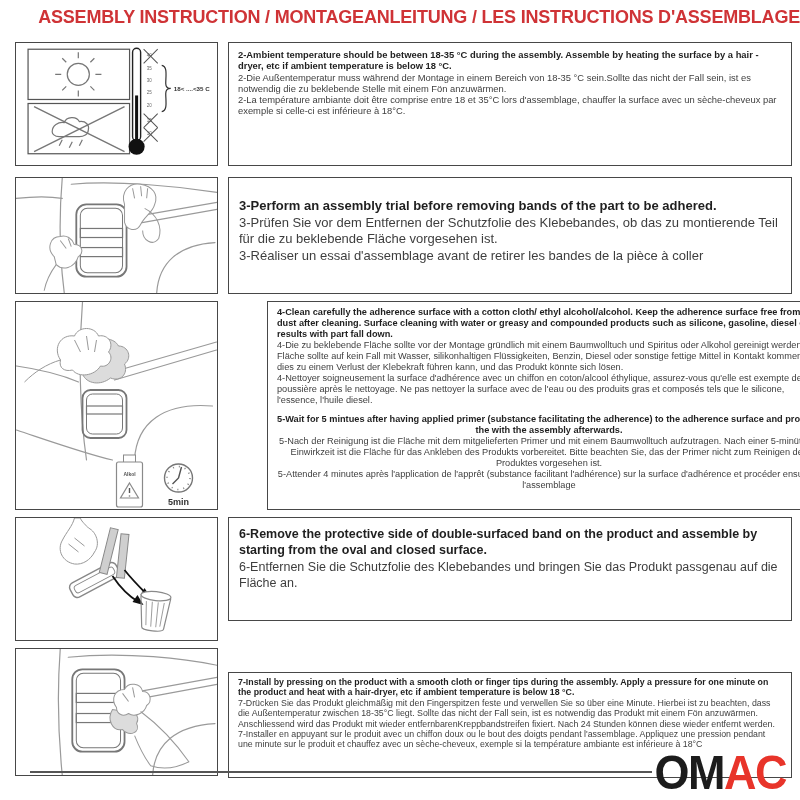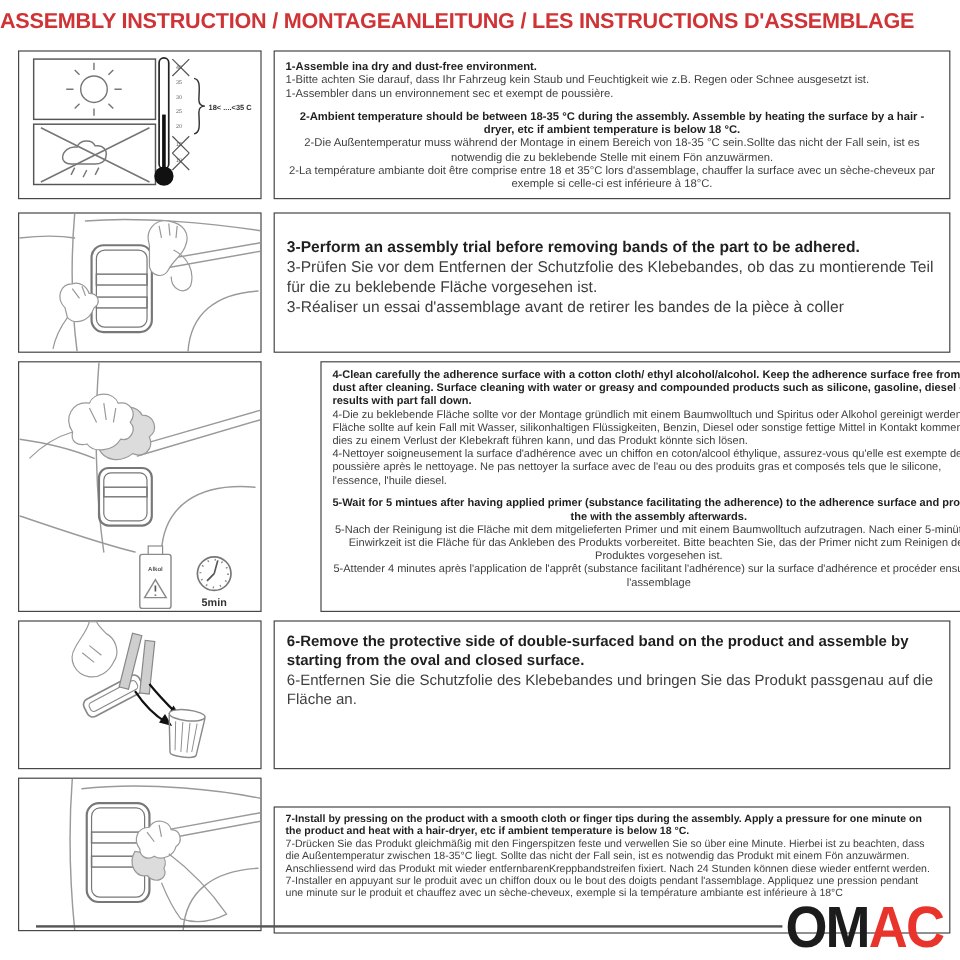--- a/index.html
+++ b/index.html
@@ -1,18 +1,18 @@
 <!DOCTYPE html>
 <html><head>
 <meta charset="utf-8">
 <style>
   html,body{margin:0;padding:0;background:#fff;}
   .page{position:relative;width:800px;height:800px;background:#fff;overflow:hidden;
         font-family:"Liberation Sans",sans-serif;}
-  .hdr{position:absolute;top:7px;left:0;width:100%;text-align:left;
+  .hdr{position:absolute;top:7px;left:0;width:100%;text-align:right;
        font-weight:bold;font-size:18px;letter-spacing:-0.2px;color:#cf3336;}
   .box{position:absolute;border:1.5px solid #474747;background:#fff;
        box-sizing:border-box;overflow:hidden;}
   .txt{color:#3e3e3e;}
   .txt p{margin:0;}
   .en{font-weight:bold;color:#1f1f1f;}
   .blk+.blk{margin-top:8px;text-align:center;}
   
   .p1R .txt{padding:6px 9px;font-size:9.4px;line-height:1.2;}
   .p2R .txt{padding:20px 10px;font-size:13px;line-height:1.27;}
@@ -20,21 +20,21 @@
   .p4R .txt{padding:8px 10px;font-size:12.5px;line-height:1.3;}
   .p5R .txt{padding:4px 9px;font-size:8.8px;line-height:1.18;}
   
   .p1L{left:15px;top:42px;width:203px;height:124px;}
   .p1R{left:228px;top:42px;width:564px;height:124px;}
   .p2L{left:15px;top:177px;width:203px;height:117px;}
   .p2R{left:228px;top:177px;width:564px;height:117px;}
   .p3L{left:15px;top:301px;width:203px;height:209px;}
   .p3R{left:228px;top:301px;width:564px;height:209px;margin-left:39px;}
   .p4L{left:15px;top:517px;width:203px;height:124px;}
-  .p4R{left:228px;top:517px;width:564px;height:124px;}
+  .p4R{left:228px;top:517px;width:564px;height:104px;}
   .p5L{left:15px;top:648px;width:203px;height:128px;}
   .p5R{left:228px;top:672px;width:564px;height:106px;}
   .p1L svg,.p2L svg,.p3L svg,.p4L svg,.p5L svg{display:block;width:100%;height:100%;}
   svg text{font-family:"Liberation Sans",sans-serif;}
   .footer-line{position:absolute;left:30px;top:771px;width:622px;height:2px;background:#555;}
   .logo{position:absolute;right:14px;top:750px;font-size:45px;font-weight:bold;
         letter-spacing:-1.5px;line-height:1;}
   .logo span{display:inline-block;transform:scaleY(1.08);}
 </style>
 </head>
@@ -70,25 +70,20 @@
         <text x="130" y="91" font-size="4.5" fill="#666">10</text>
         <path d="M127,6 L141,20 M141,6 L127,20 M127,70 L141,84 M141,70 L127,84 M127,84 L141,98 M141,84 L127,98" stroke="#555" stroke-width="1" fill="none"></path>
         <path d="M145,22 C151,23 149,32 149,40 C149,44 152,45 154,45 C152,45 149,46 149,50 C149,58 151,67 145,68" stroke="#333" stroke-width="1.2" fill="none"></path>
         <text x="157" y="48" font-size="6.2" font-weight="bold" fill="#333">18&lt; ....&lt;35 C</text>
       </g>
     </svg>
   </div>
   <div class="box p1R">
     <div class="txt">
       <div class="blk">
-        <p class="en">1-Assemble ina dry and dust-free environment.</p>
-        <p>1-Bitte achten Sie darauf, dass Ihr Fahrzeug kein Staub und Feuchtigkeit wie z.B. Regen oder Schnee ausgesetzt ist.</p>
-        <p>1-Assembler dans un environnement sec et exempt de poussière.</p>
-      </div>
-      <div class="blk">
         <p class="en">2-Ambient temperature should be between 18-35 °C  during the assembly. Assemble by heating the surface by a hair -dryer, etc if ambient temperature is below 18 °C.</p>
         <p>2-Die Außentemperatur muss während der Montage in einem Bereich von 18-35 °C  sein.Sollte das nicht der Fall sein, ist es notwendig die zu beklebende Stelle mit einem Fön anzuwärmen.</p>
         <p>2-La température ambiante doit être comprise entre 18 et 35°C lors d'assemblage, chauffer la surface avec un sèche-cheveux par exemple si celle-ci est inférieure à 18°C.</p>
       </div>
     </div>
   </div>
 
   <div class="box p2L">
     <svg viewBox="0 0 200 114">
       <g stroke="#9a9a9a" fill="none" stroke-width="1.2" stroke-linecap="round">

